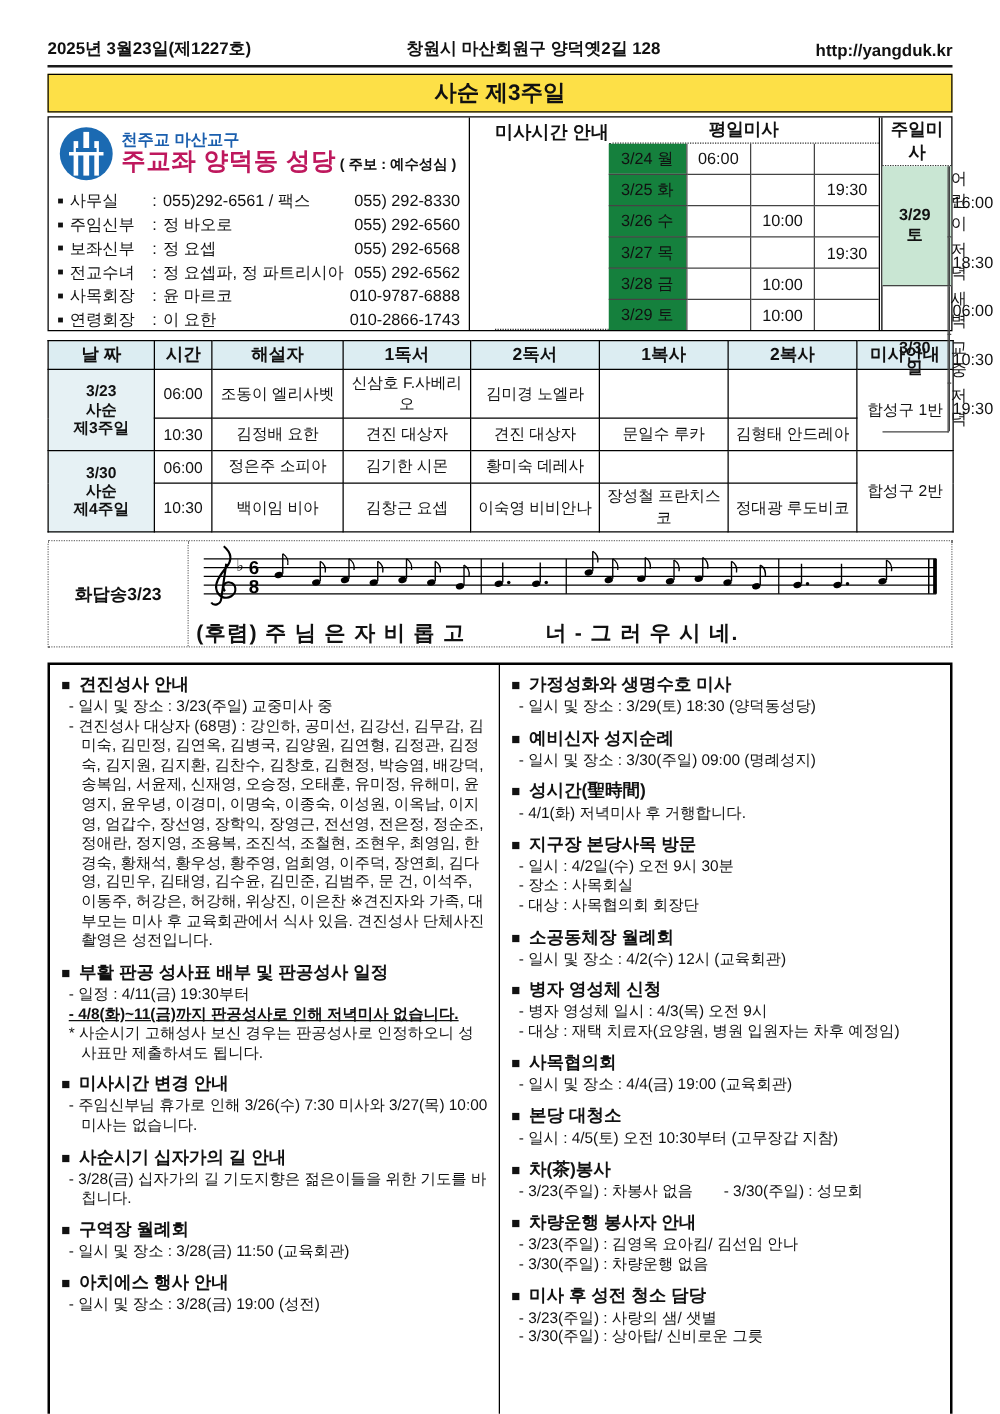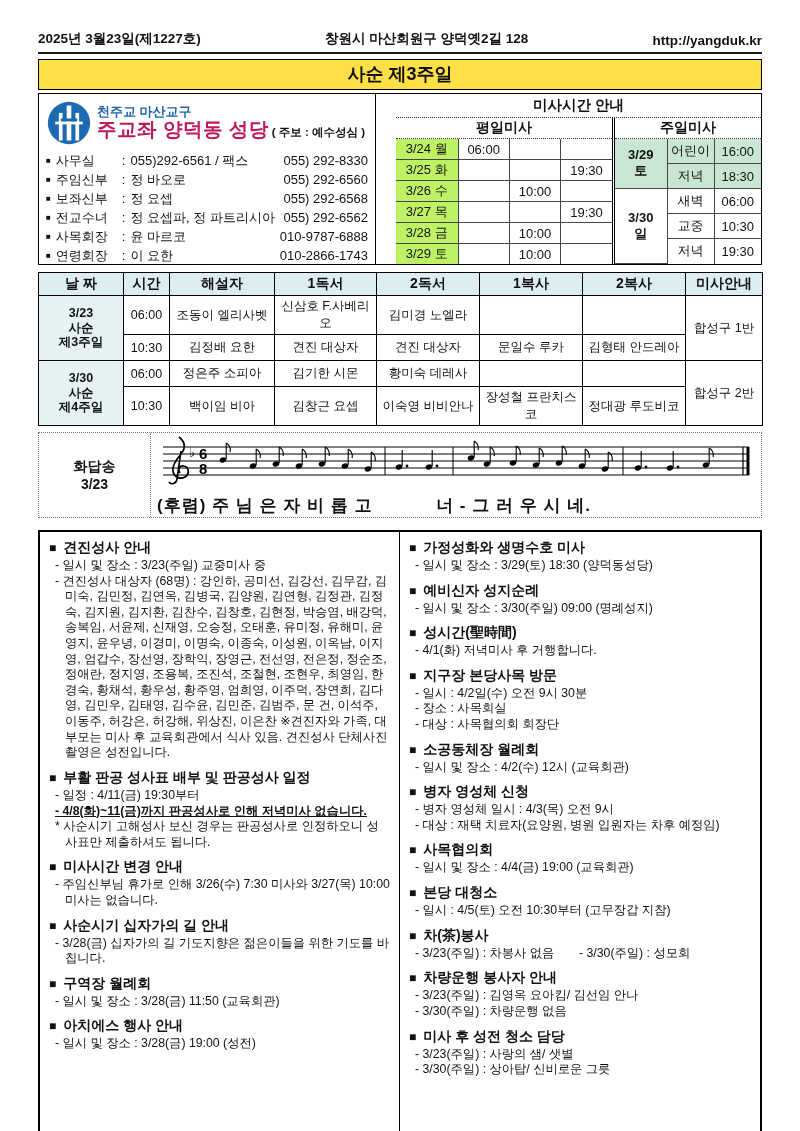--- a/index.html
+++ b/index.html
@@ -29,53 +29,53 @@
   .church-suffix { font-weight:bold; font-size:11.5px; margin-left:3px; white-space:nowrap; }
   .contact-list { margin-top:3px; }
   .contact-row { display:flex; align-items:baseline; font-size:13px; height:19px; }
   .cbullet { font-size:8px; margin-right:5px; position:relative; top:-2px; }
   .clabel { display:inline-block; width:64px; text-align:justify; text-align-last:justify; }
   .csep { margin:0 5px 0 2px; }
   .cvalue { white-space:nowrap; }
   .cphone { margin-left:auto; white-space:nowrap; }
 
   
-  .right-pane { flex:1; display:flex; flex-direction:column;padding-left:20px; }
+  .right-pane { flex:1; display:flex; flex-direction:row;padding-left:20px; }
   .masses-title { text-align:center; font-weight:bold; font-size:14.5px; padding:2px 0;
                   border-bottom:1px dotted #333; }
   .mass-flex { flex:1; display:flex; }
   .mass-half { display:flex; flex-direction:column; }
   .mass-wd-wrap { width:216px; }
   .mass-sun-wrap { flex:1; border-left:3px double #000; }
   .mass-sub { text-align:center; font-weight:bold; font-size:14px; padding:1px 0;
               border-bottom:1px dotted #333; }
   table.mass { border-collapse:collapse; width:100%; height:100%; table-layout:fixed; }
   table.mass td { border:1px solid #444; font-size:13px; text-align:center; padding:1px 2px; }
-  td.wd-date { background:#bef264; width:62px;margin-left:37px; }
+  td.wd-date { background:#15803d; width:62px;margin-left:37px; }
   tr.hl td { background:#c9e6d3; }
   td.sun-date { font-weight:bold; font-size:13.5px; width:52px; }
   table.mass-wd td:first-child { border-left:none; }
   table.mass td:last-child { border-right:none; }
   table.mass tr:last-child td { border-bottom:none; }
   table.mass tr:first-child td { border-top:none; }
   table.mass-sun td:first-child { border-left:none; }
 
   
   table.roster { margin-top:7px; border-collapse:collapse; width:100%; table-layout:fixed; }
   table.roster th, table.roster td { border:1.2px solid #000; text-align:center; font-size:12.5px; padding:2px 1px; }
   table.roster th { background:#dcedf2; font-size:14px; height:20px; }
   table.roster td { height:26px; }
   td.r-date { background:#e6f1f4; font-weight:bold; font-size:12.5px; line-height:1.15; }
   td.r-info { font-size:12.5px; }
   col.c-date{width:85px;} col.c-time{width:46px;} col.c-comm{width:105px;}
   col.c-r1{width:102px;} col.c-r2{width:103px;} col.c-s1{width:103px;} col.c-s2{width:103px;} col.c-mi{width:77px;}
 
   
   .music-box { margin-top:6px; border:1.5px dotted #777; height:86px; display:flex; }
-  .music-label { width:112px; border-right:1.5px dotted #777; display:flex; flex-direction:column;
+  .music-label { width:112px; border-right:1.5px dotted #777; display:flex; flex-direction:row;
                  align-items:center; justify-content:center; font-weight:bold; font-size:14px; line-height:1.3; }
   .music-main { flex:1; padding:2px 6px 0 6px; position:relative; }
   .lyrics { font-weight:bold; font-size:17px; letter-spacing:1px; white-space:nowrap; margin-top:1px; }
   .lyrics .l2 { margin-left:58px; }
 
   
   .ann-box { margin-top:12px; border:2px solid #000; height:604px; display:flex; }
   .ann-col { width:50%; padding:7px 9px; overflow:hidden; }
   .ann-col.first { border-right:1.2px solid #000; }
   .sec { margin-bottom:8px; }

